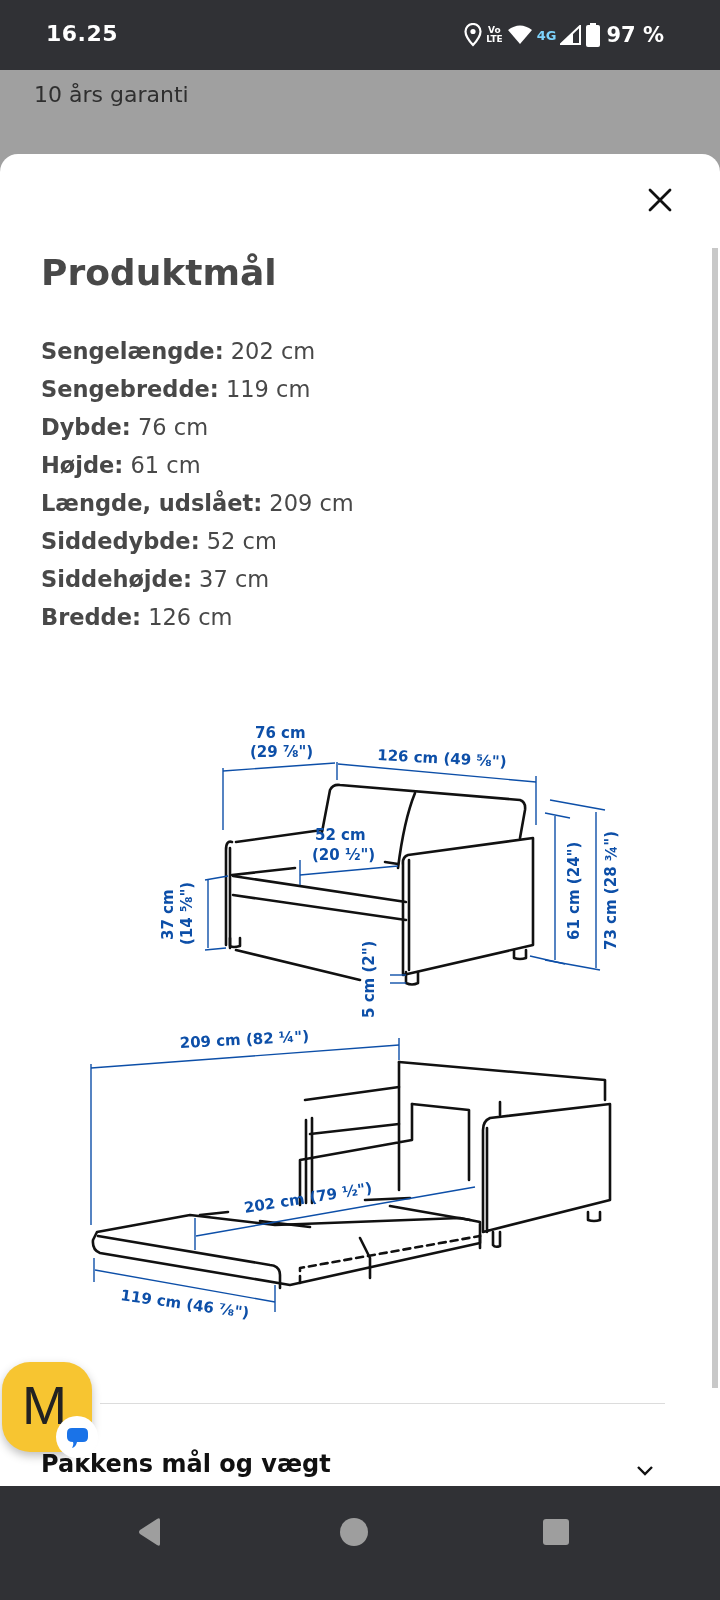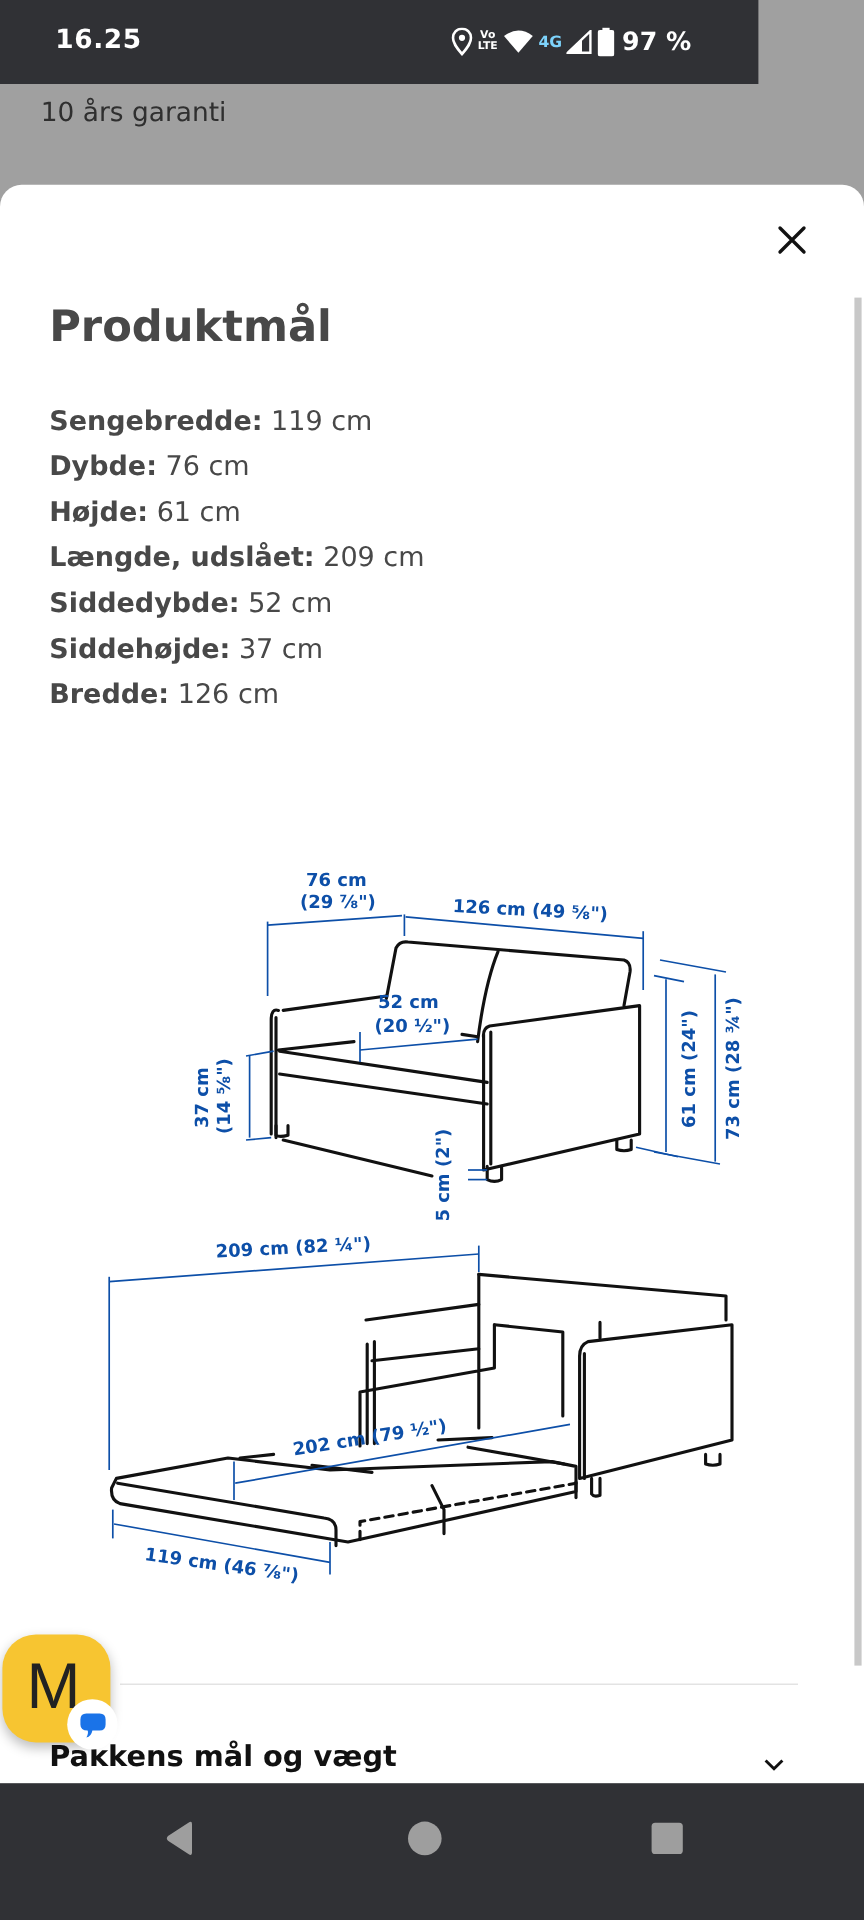--- a/index.html
+++ b/index.html
@@ -1,17 +1,17 @@
 <!DOCTYPE html>
 <html><head>
 <meta charset="utf-8">
 <style>
   * { box-sizing: border-box; margin: 0; padding: 0; }
   html, body { width: 720px; height: 1600px; overflow: hidden; background: #a0a0a0; font-family: "DejaVu Sans", "Liberation Sans", sans-serif; }
-  .status-bar { position: absolute; left: 0; top: 0; width: 632px; height: 70px; background: #303135; color: #fff; }
+  .status-bar { position: absolute; left: 0; top: 0; width: 720px; height: 70px; background: #303135; color: #fff; }
   .status-time { position: absolute; left: 46px; top: 21px; font-size: 22px; font-weight: bold; letter-spacing: 0.5px; }
   .status-icons { position: absolute; right: 56px; top: 20px; display: flex; align-items: center; gap: 4px; height: 30px; }
   .status-batt-text { font-size: 21px; font-weight: bold; margin-left: 2px; }
   .status-4g { font-size: 13px; color: #7dd3fc; font-weight: bold; }
   .volte { font-size: 9px; font-weight: bold; line-height: 9px; text-align: center; }
   .bg-page { position: absolute; left: 0; top: 70px; width: 720px; height: 85px; background: #a0a0a0; }
   .bg-text { position: absolute; left: 34px; top: 12px; font-size: 22px; color: #2f2f2f; }
   .sheet { position: absolute; left: 0; top: 154px; width: 720px; height: 1362px; background: #ffffff; border-radius: 18px 18px 0 0; overflow: hidden; }
   .close-btn { position: absolute; left: 644px; top: 30px; width: 32px; height: 32px; cursor: pointer; }
   .scrollbar { position: absolute; left: 712px; top: 94px; width: 6px; height: 1140px; background: #c8c8c8; }
@@ -69,20 +69,21 @@
   <div class="close-btn">
     <svg width="32" height="32" viewBox="0 0 32 32">
         <path d="M6 6 L26 26 M26 6 L6 26" stroke="#111" stroke-width="2.8" stroke-linecap="round"></path>
       </svg>
   </div>
   <div class="scrollbar"></div>
 
   <h1 class="title">Produktmål</h1>
 
   <div class="dims">
+    <div class="dim-row"><span class="dim-label">Sengelængde:</span><span> 202 cm</span></div>
     <div class="dim-row"><span class="dim-label">Sengebredde:</span><span> 119 cm</span></div>
     <div class="dim-row"><span class="dim-label">Dybde:</span><span> 76 cm</span></div>
     <div class="dim-row"><span class="dim-label">Højde:</span><span> 61 cm</span></div>
     <div class="dim-row"><span class="dim-label">Længde, udslået:</span><span> 209 cm</span></div>
     <div class="dim-row"><span class="dim-label">Siddedybde:</span><span> 52 cm</span></div>
     <div class="dim-row"><span class="dim-label">Siddehøjde:</span><span> 37 cm</span></div>
     <div class="dim-row"><span class="dim-label">Bredde:</span><span> 126 cm</span></div>
   </div>
 
   <svg class="diagram" viewBox="40 710 625 620" width="625" height="620">

